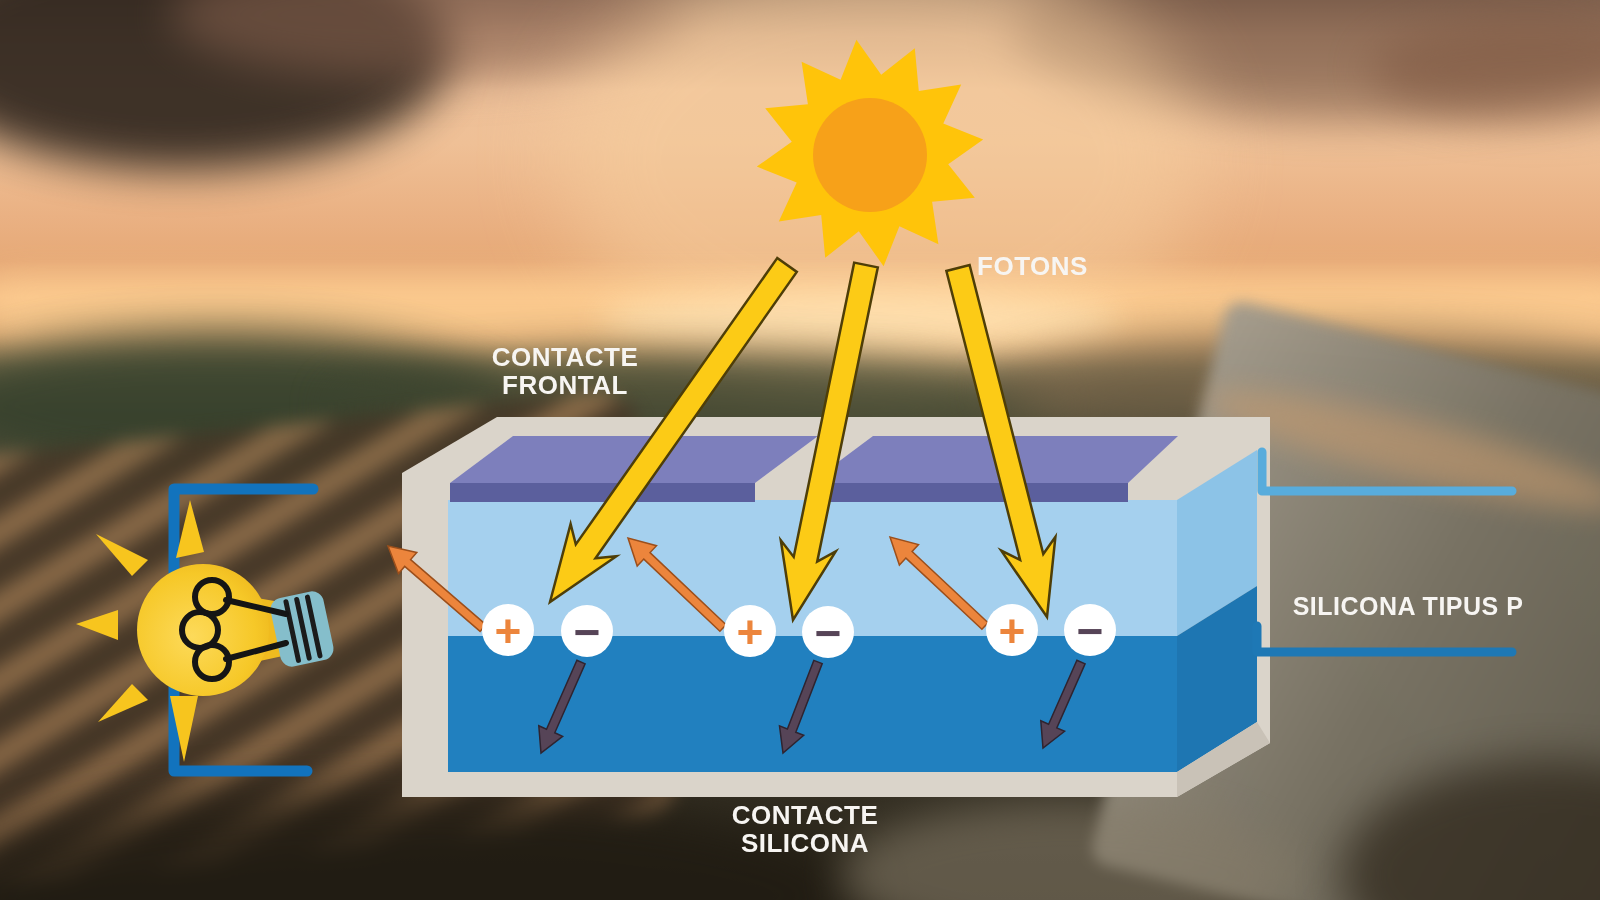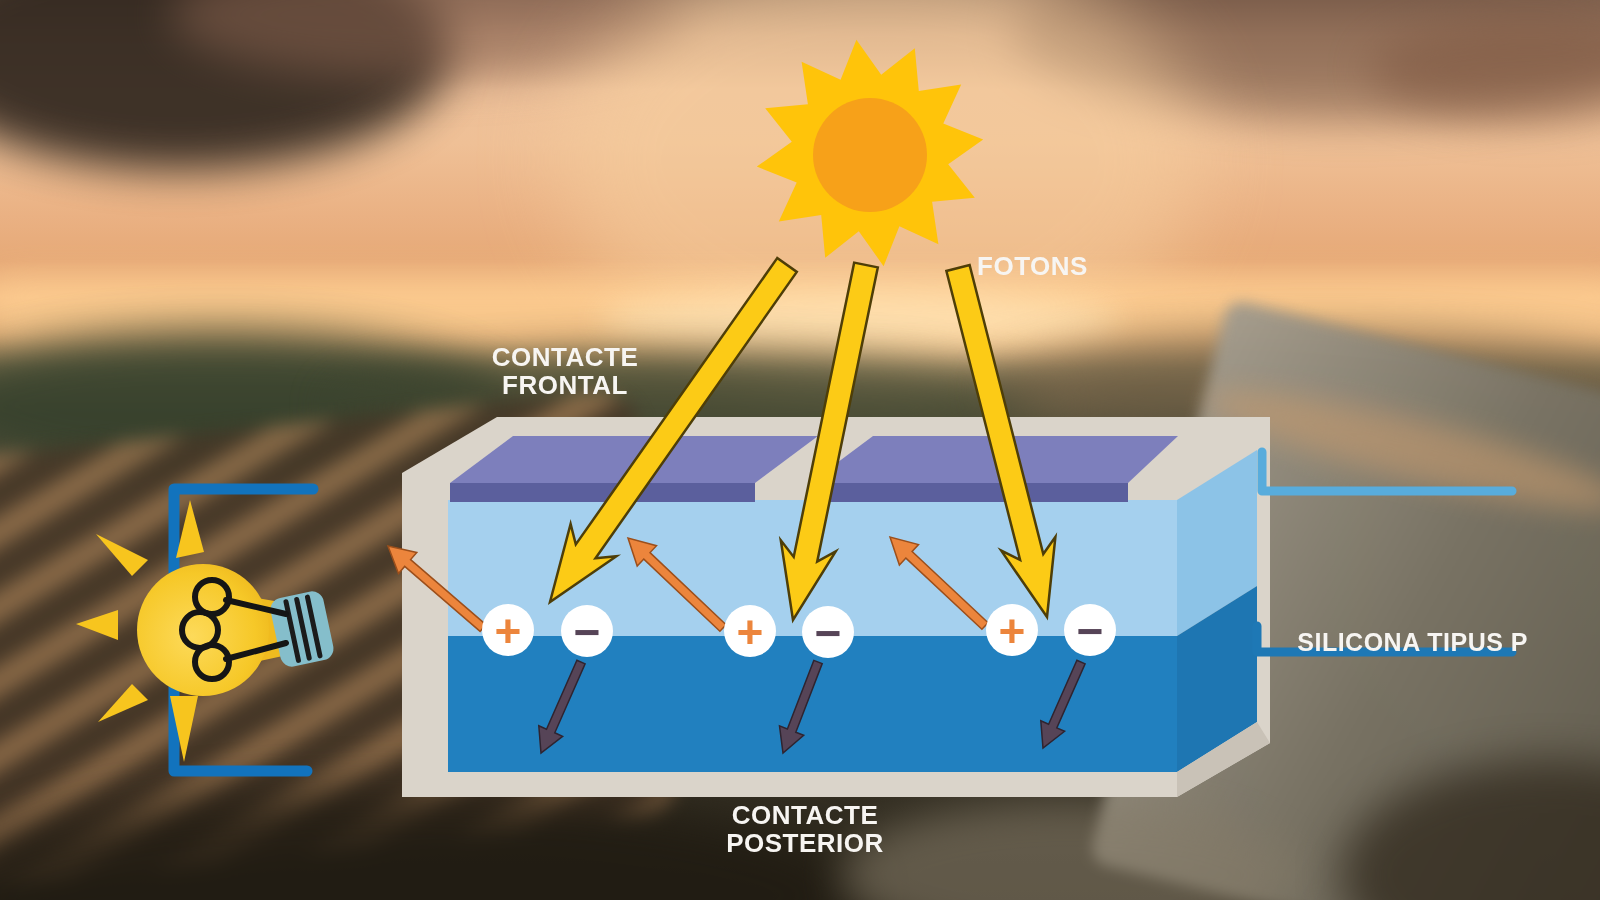--- a/index.html
+++ b/index.html
@@ -36,21 +36,21 @@
   .b-bot-mid{left:840px;top:800px;width:460px;height:150px;background:#857b68;filter:blur(20px);opacity:.6;}
   .b-bot-r{left:1340px;top:760px;width:420px;height:230px;background:#2c2418;filter:blur(22px);opacity:.7;}
   
   svg.diagram{position:absolute;inset:0;}
   
   .lbl{position:absolute;color:#f7f5f2;font-weight:700;text-align:center;
        line-height:1.08;letter-spacing:.5px;white-space:nowrap;}
   .lbl-fotons{left:975px;top:252px;width:115px;font-size:26px;}
   .lbl-frontal{left:465px;top:343px;width:200px;font-size:26px;}
   .lbl-sil-n{left:1288px;top:461px;width:240px;font-size:25px;text-align:left;}
-  .lbl-sil-p{left:1288px;top:629px;width:240px;font-size:25px;text-align:right;}
+  .lbl-sil-p{left:1288px;top:593px;width:240px;font-size:25px;text-align:center;}
   .lbl-posterior{left:705px;top:801px;width:200px;font-size:26px;}
 </style>
 </head>
 <body>
 
 <div class="stage">
 
   <div class="bg">
     <div class="blob b-cloud-tl"></div>
     <div class="blob b-cloud-t2"></div>
@@ -165,15 +165,15 @@
   </svg>
 
   <div class="lbl lbl-fotons">FOTONS</div>
   <div class="lbl lbl-frontal">
     <div>CONTACTE</div>
     <div>FRONTAL</div>
   </div>
   <div class="lbl lbl-sil-p">SILICONA TIPUS P</div>
   <div class="lbl lbl-posterior">
     <div>CONTACTE</div>
-    <div>POSTERIOR</div>
+    <div>SILICONA</div>
   </div>
 </div>
 
 </body></html>

